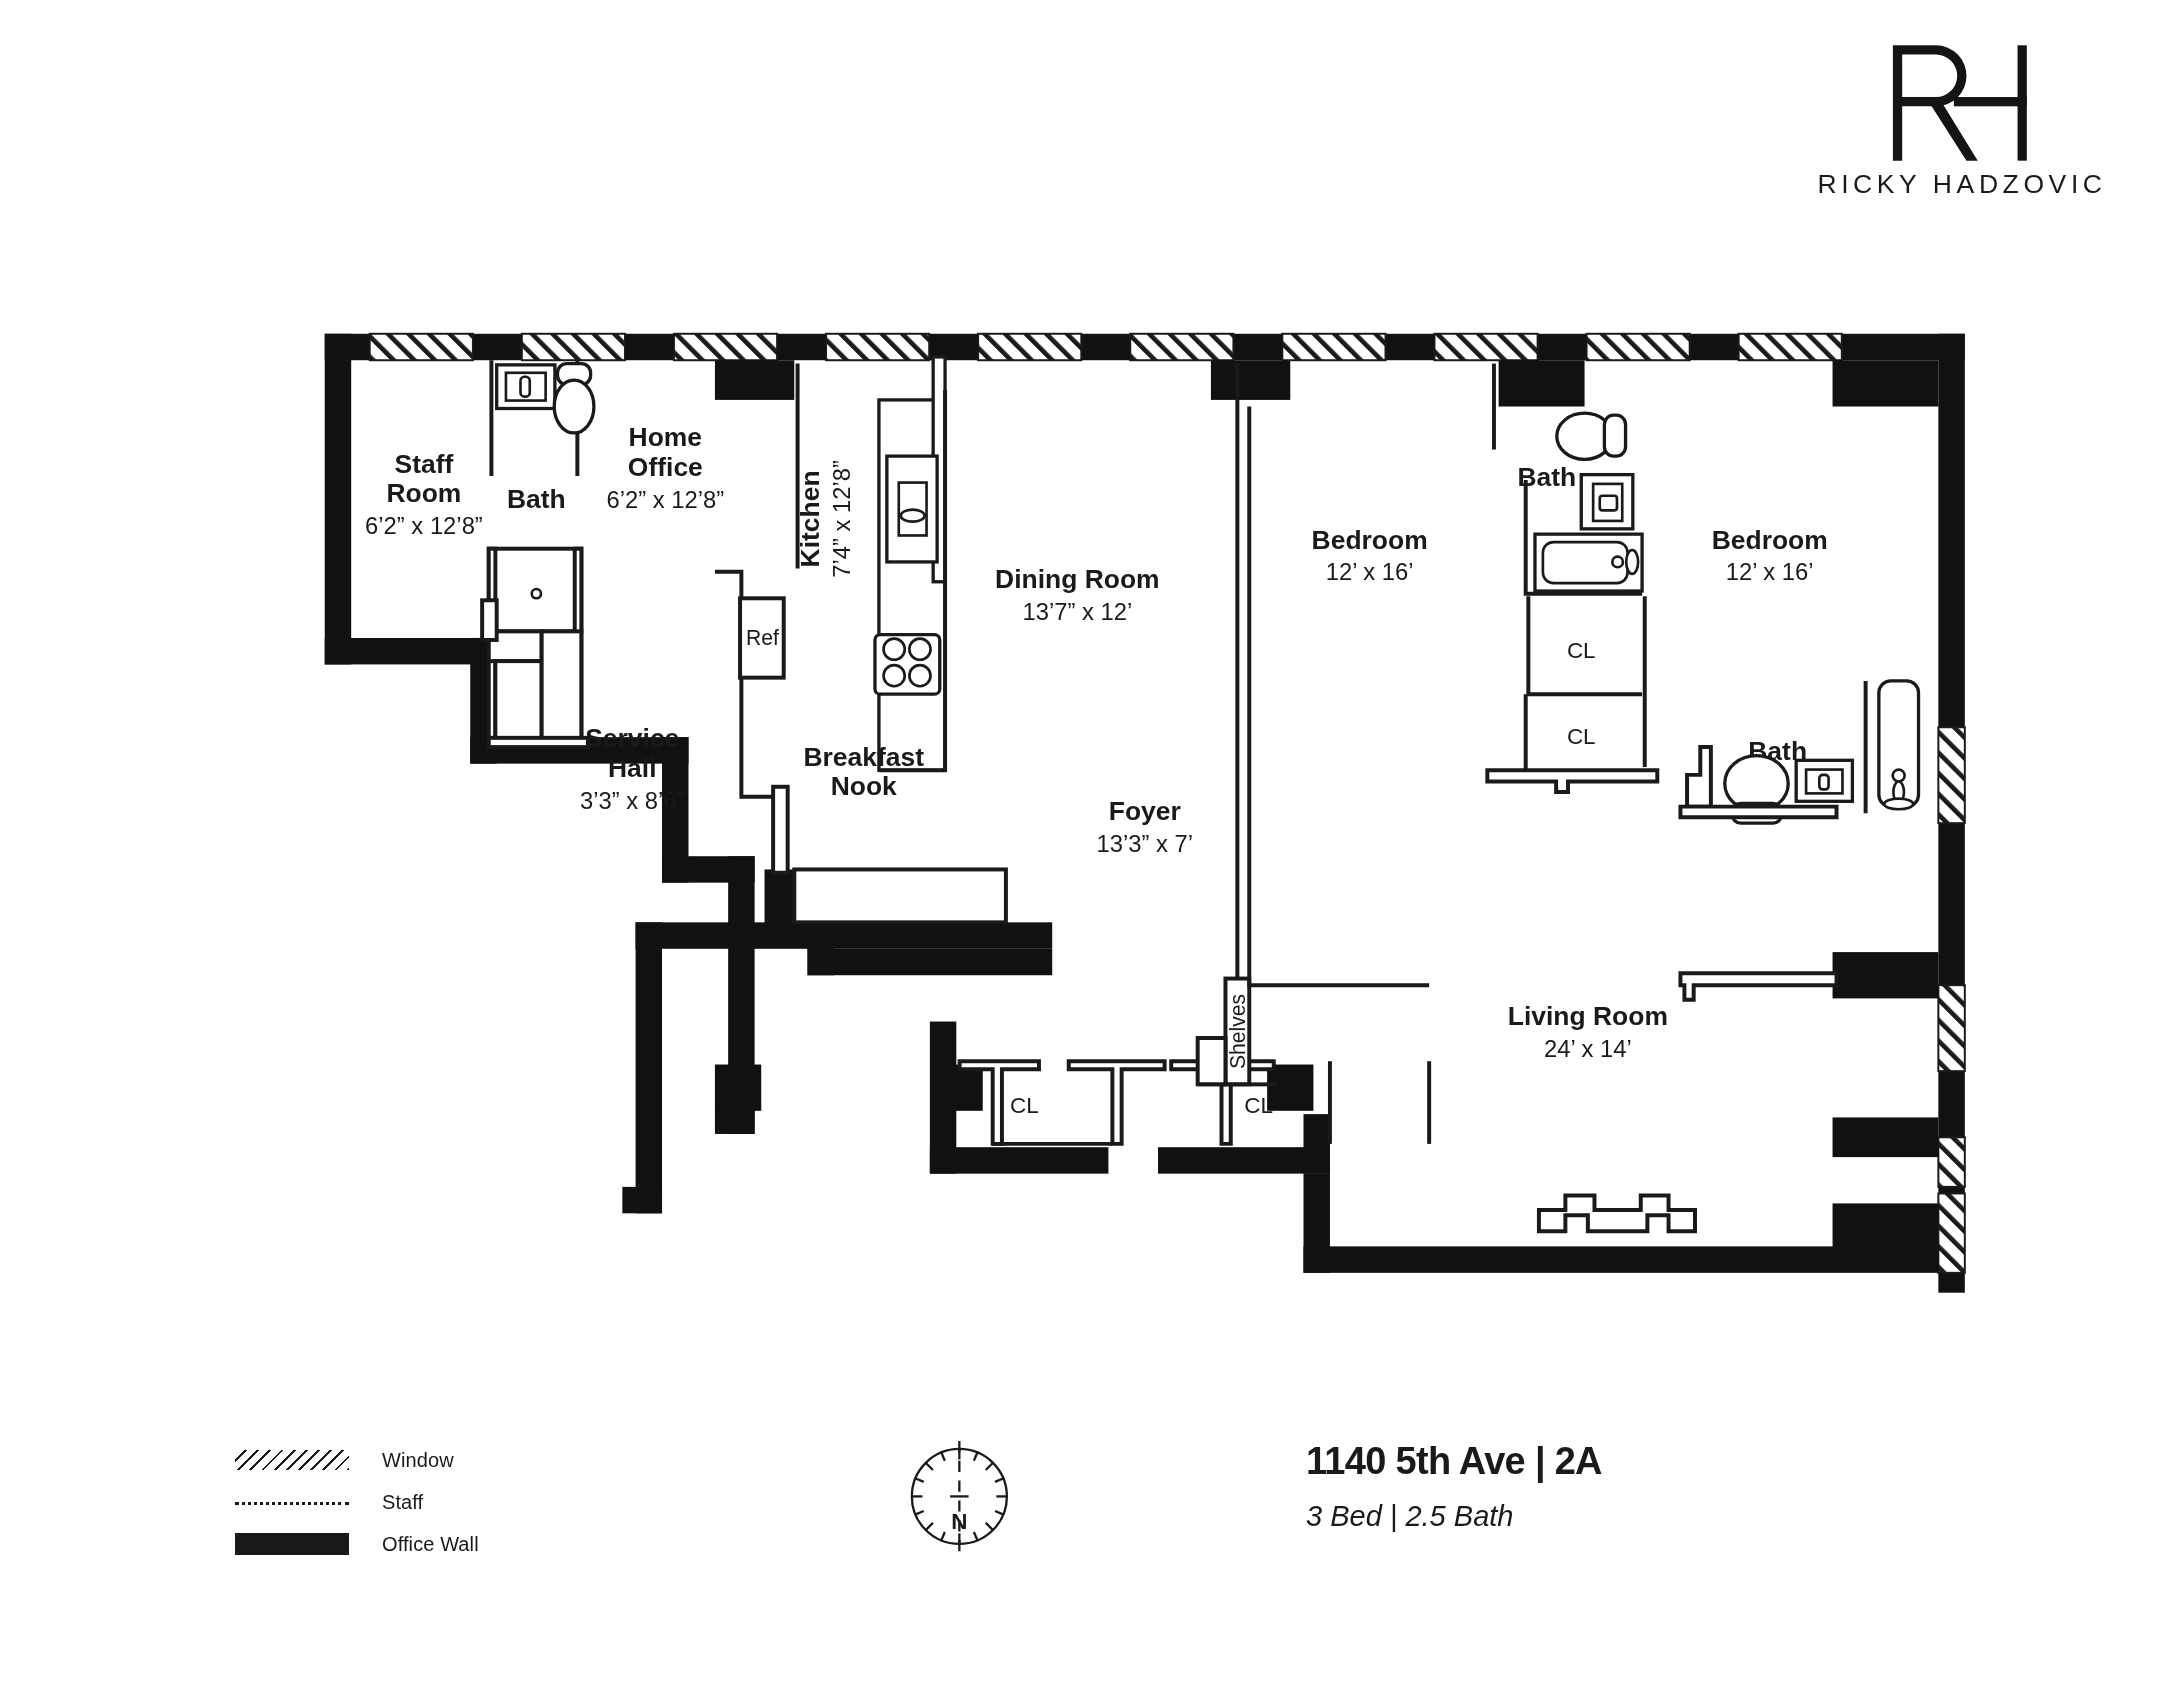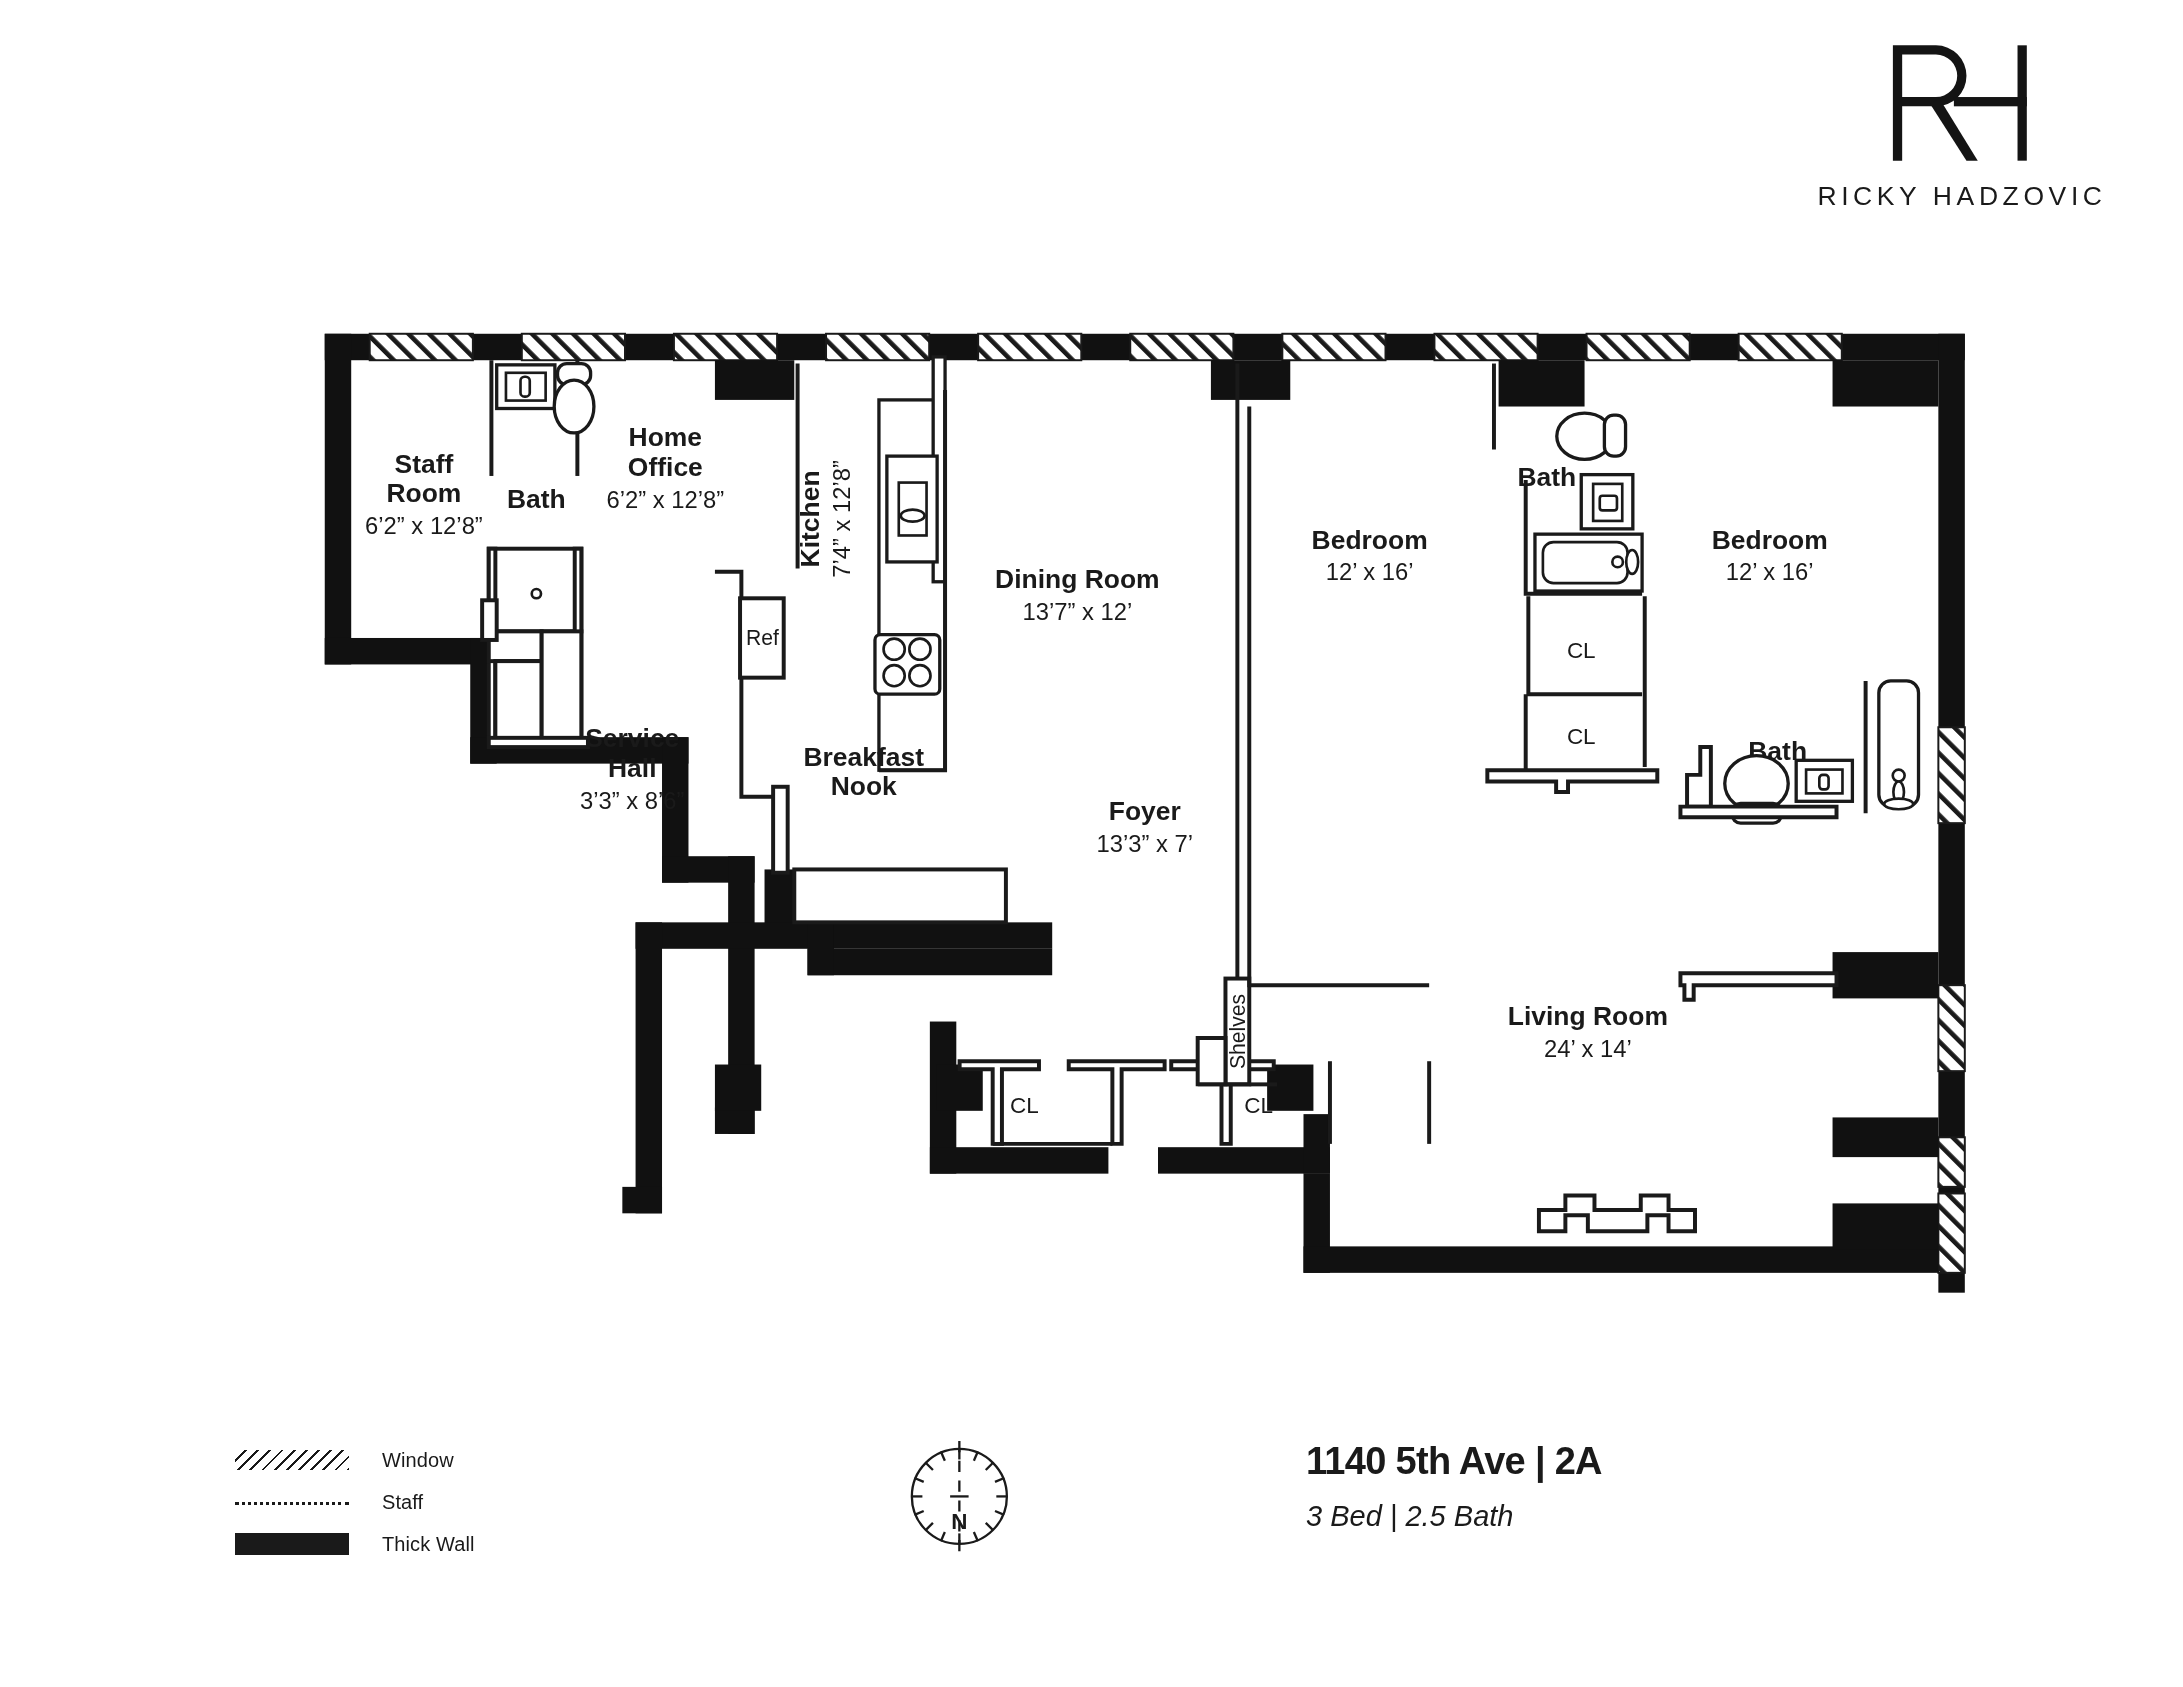--- a/index.html
+++ b/index.html
@@ -21,21 +21,21 @@
   #brand {
     position: absolute;
     top: 40px;
     right: 36px;
     width: 370px;
     text-align: center;
   }
   #brand .mark { display: block; margin: 0 auto; }
   #brand .brand-name {
     display: block;
-    margin-top: 15px;
+    margin-top: 3px;
     font-size: 26.5px;
     letter-spacing: 4.6px;
     font-weight: 400;
     color: #1a1a1a;
     white-space: nowrap;
   }
 
   
   #plan-wrap {
     position: absolute;
@@ -450,21 +450,21 @@
     <div class="legend-row">
       <span class="legend-swatch sw-window"></span>
       <span class="legend-label">Window</span>
     </div>
     <div class="legend-row">
       <span class="legend-swatch sw-door"></span>
       <span class="legend-label">Staff</span>
     </div>
     <div class="legend-row">
       <span class="legend-swatch sw-wall"></span>
-      <span class="legend-label">Thick Wall</span>
+      <span class="legend-label">Office Wall</span>
     </div>
   </div>
 
   <div id="compass">
     <svg width="132" height="152" viewBox="0 0 200 230">
       <circle cx="96" cy="102" r="72" fill="none" stroke="#1a1a1a" stroke-width="3.5"></circle>
       <g stroke="#1a1a1a" stroke-width="3.5">
         <line x1="96" y1="30" x2="96" y2="46"></line>
         <line x1="96" y1="158" x2="96" y2="174"></line>
         <line x1="24" y1="102" x2="40" y2="102"></line>

